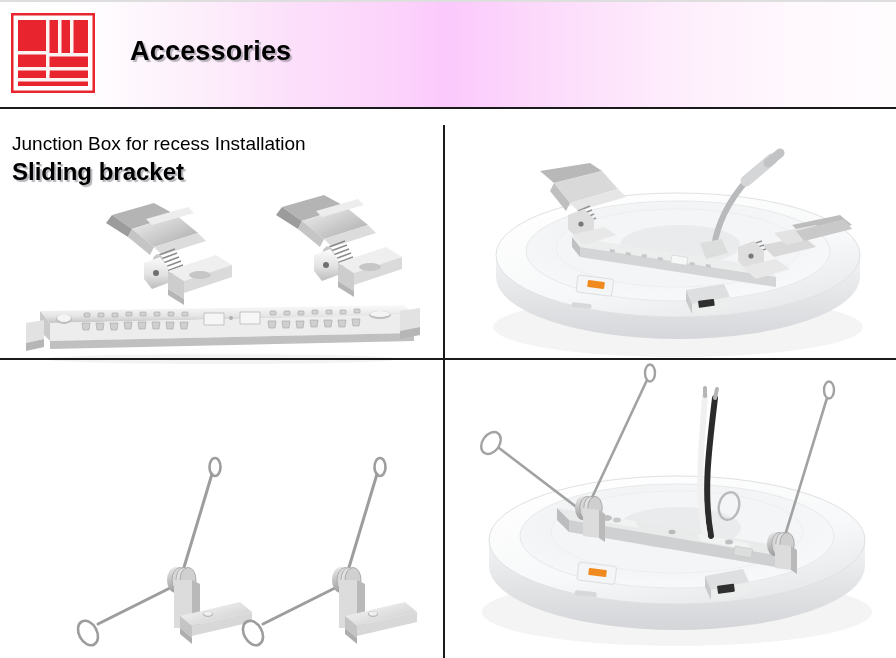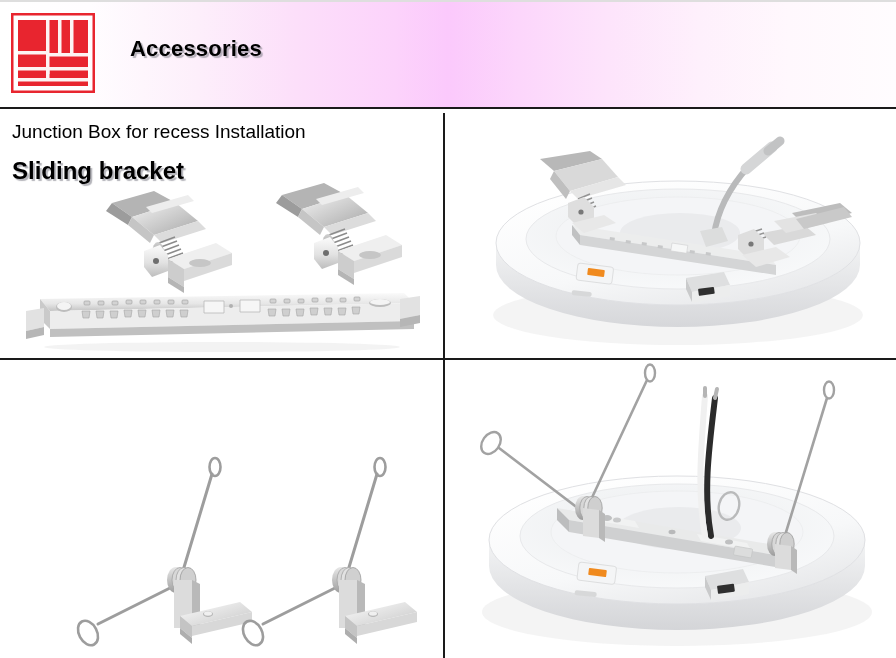--- a/index.html
+++ b/index.html
@@ -42,21 +42,21 @@
     left: 11px;
     top: 11px;
     width: 84px;
     height: 80px;
   }
 
   #header-title {
     position: absolute;
     left: 130px;
     top: 34px;
-    font-size: 22px;
+    font-size: 27px;
     font-weight: bold;
     color: #000000;
     letter-spacing: 0.2px;
     text-shadow: 2px 2px 1px rgba(120,120,130,0.55);
     white-space: nowrap;
   }
 
   
   #content-frame {
     position: absolute;
@@ -67,21 +67,21 @@
     border-top: 2px solid #1a1a1a;
     box-sizing: border-box;
     background: #ffffff;
   }
 
   .grid-row {
     position: absolute;
     left: 0;
     width: 896px;
   }
-  #row-sliding  { top: 4px;   height: 249px; }
+  #row-sliding  { top: 16px;   height: 249px; }
   #row-vshape   { top: 249px; height: 300px; border-top: 2px solid #1a1a1a; box-sizing: border-box; }
 
   .cell-left {
     position: absolute;
     left: 0; top: 0;
     width: 443px;
     height: 100%;
     box-sizing: border-box;
   }
   .cell-right {
@@ -104,21 +104,21 @@
     font-size: 19px;
     color: #000000;
     line-height: 23px;
   }
   .caption-emph {
     font-size: 24px;
     font-weight: bold;
     color: #000000;
     line-height: 28px;
     text-shadow: 2px 2px 1px rgba(130,130,140,0.6);
-    margin-top: 14px;
+    margin-top: 3px;
   }
 
   .product-art {
     position: absolute;
     display: block;
   }
 
   
   #art-sliding-pair { left: 20px;  top: 60px;  width: 410px; height: 120px; }
   #art-sliding-rail { left: 22px;  top: 168px; width: 400px; height: 78px; }

